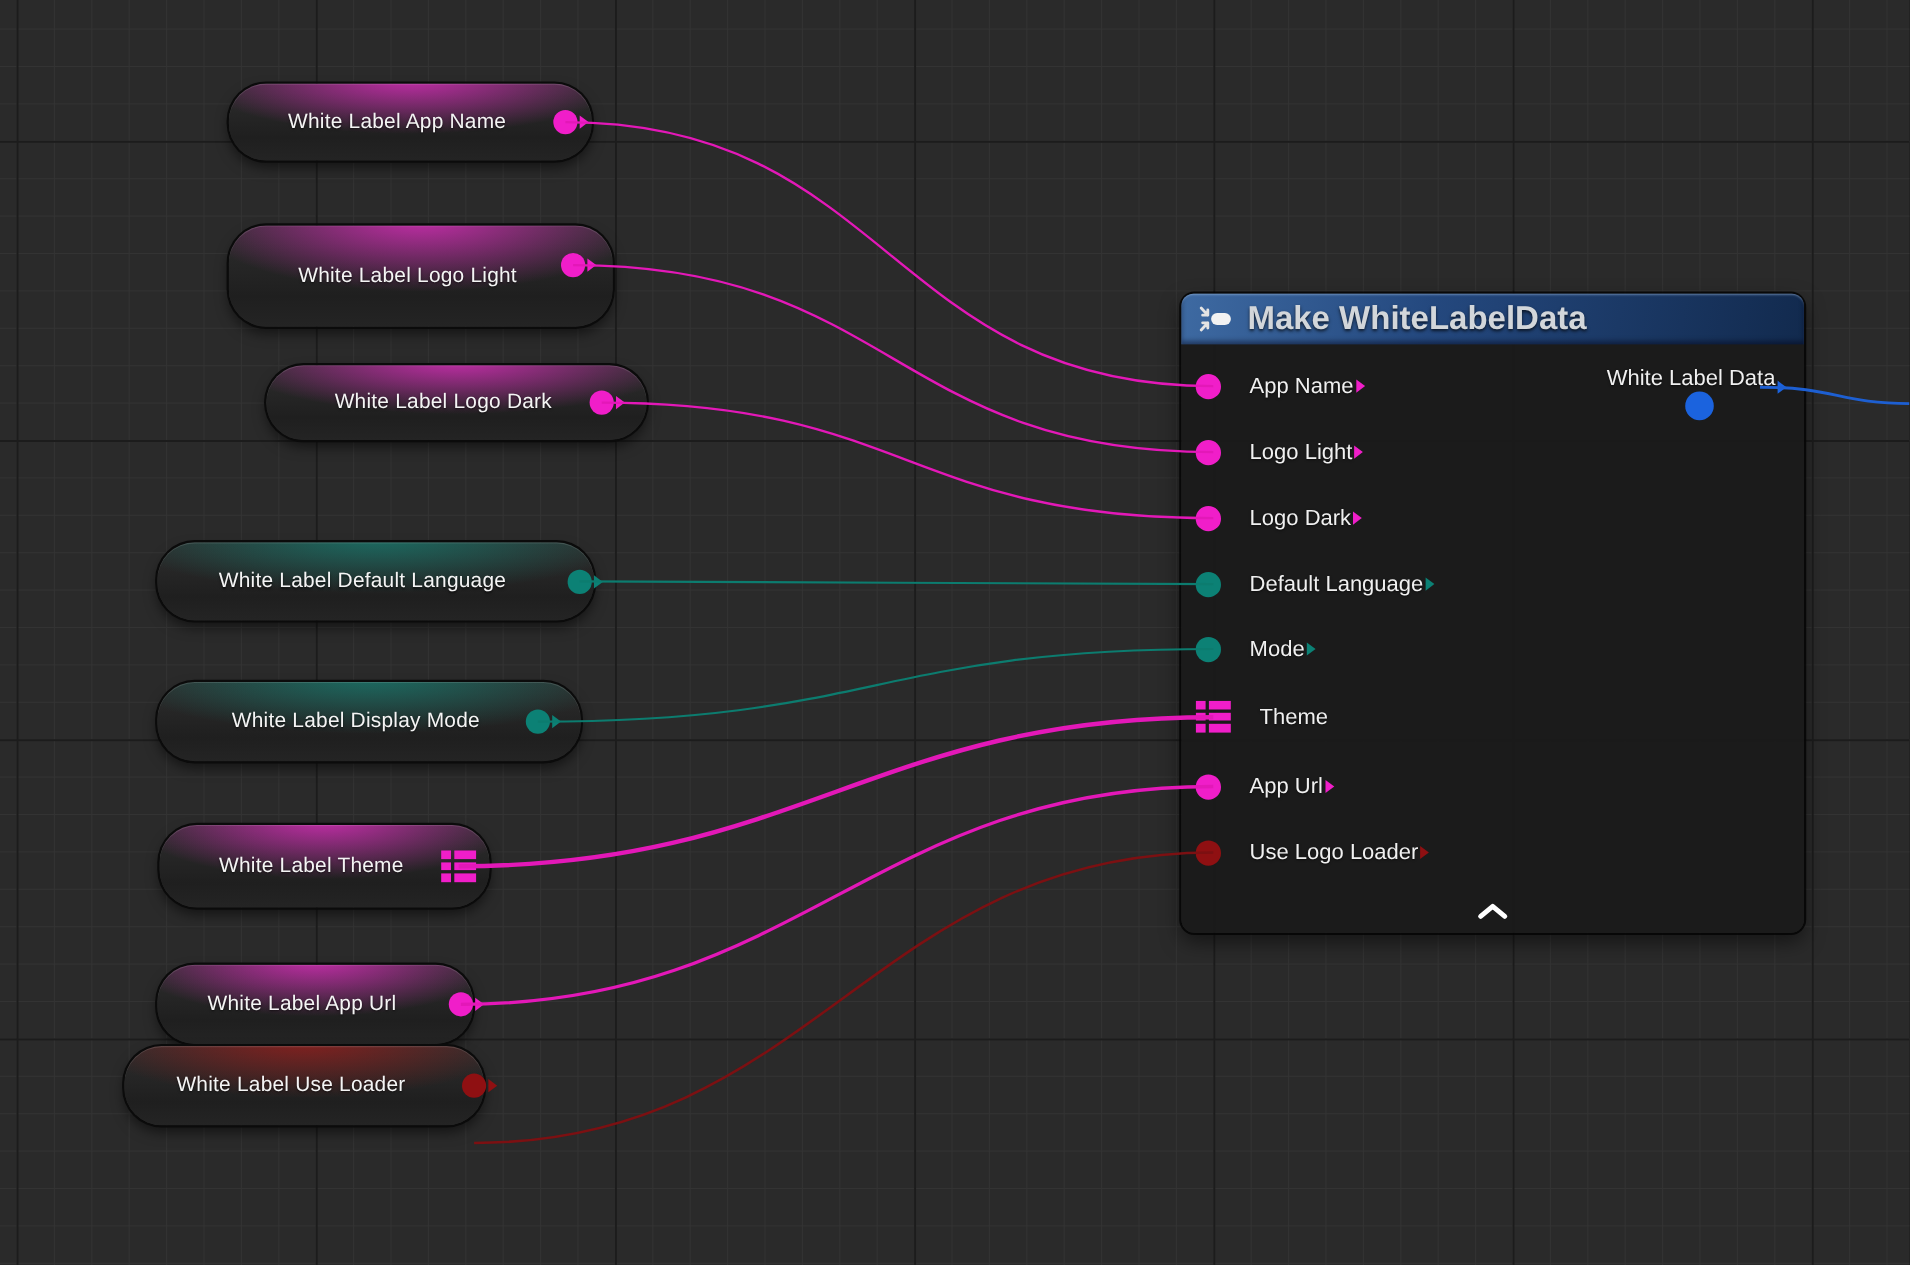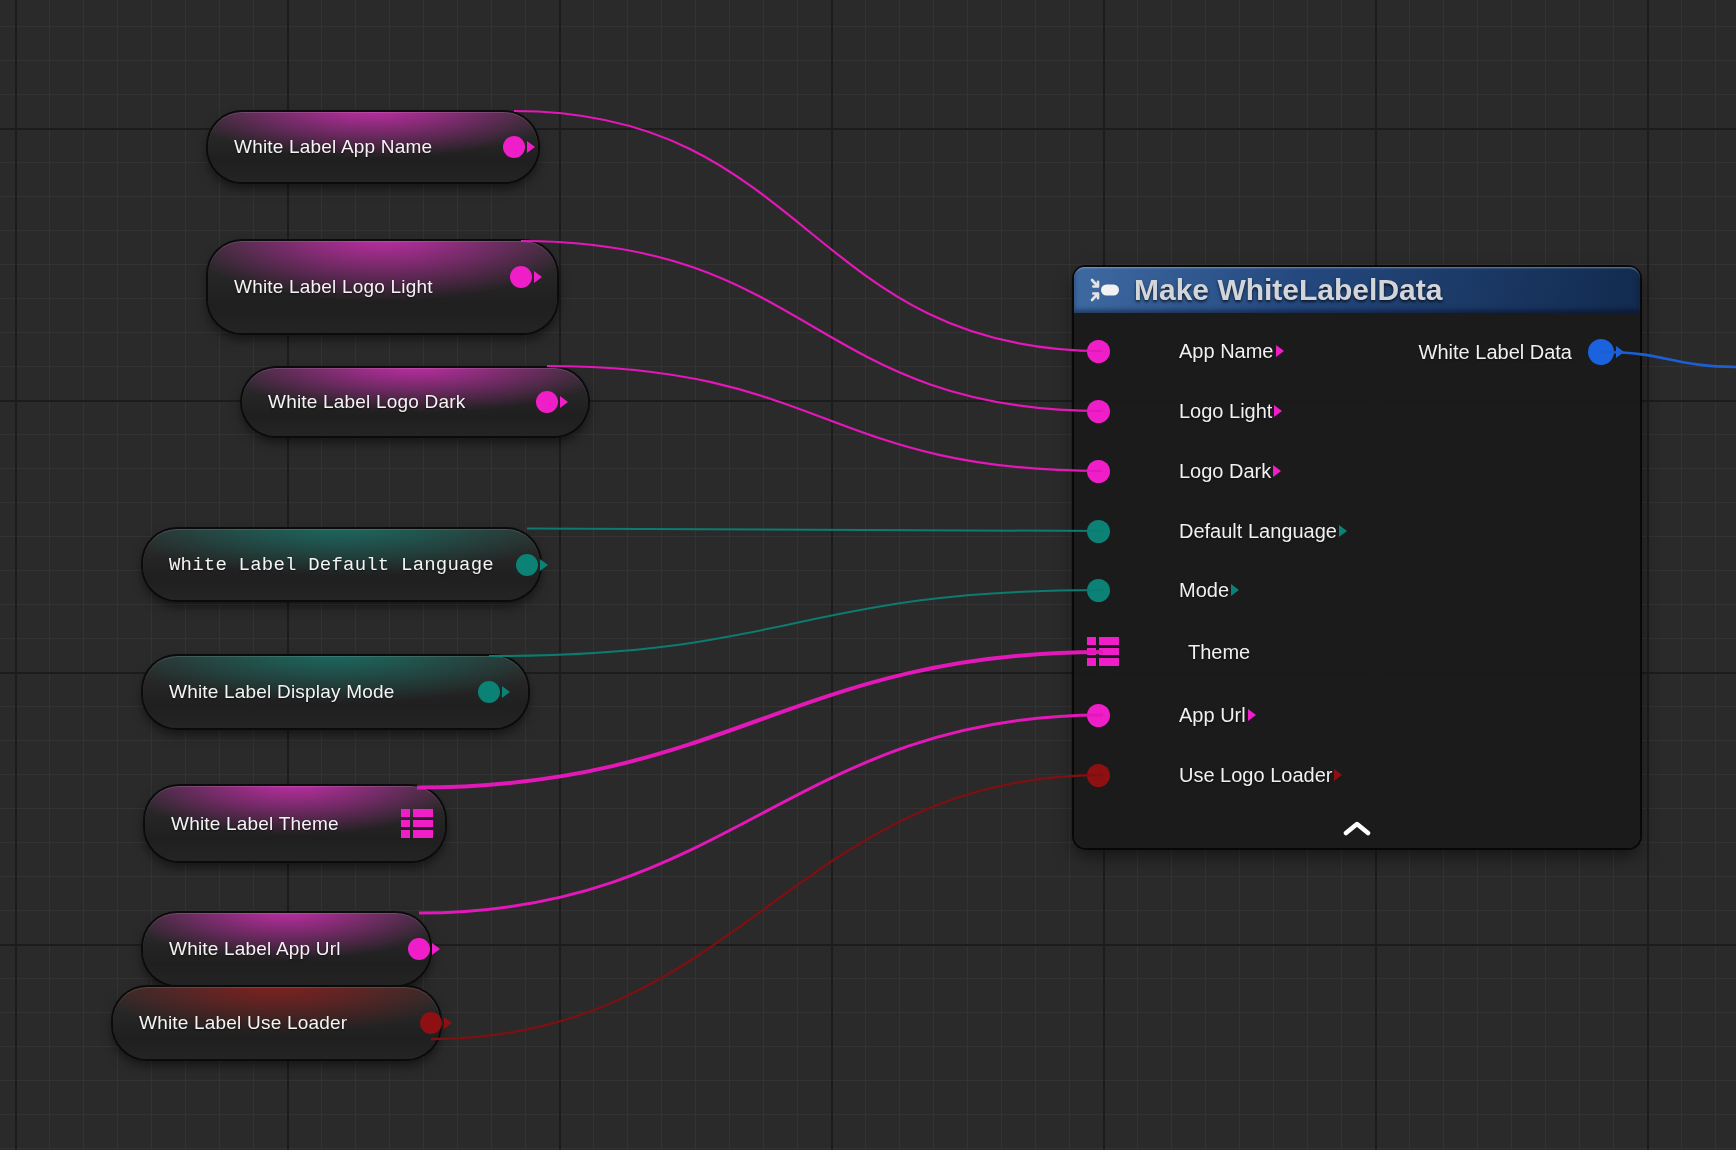--- a/index.html
+++ b/index.html
@@ -7,23 +7,22 @@
     position:relative;
     width:1736px;height:1150px;
     overflow:hidden;
     font-family:"Liberation Sans", sans-serif;
   }
   
   .getter{
     position:absolute;
     border-radius:34px;
     box-shadow:0 0 0 2px #0b0b0b, 0 6px 12px rgba(0,0,0,.55), inset 0 1px 0 rgba(255,255,255,.12);
-    display:flex;align-items:center;
+    display:flex;align-items:center;justify-content:center;
     z-index:10;
-    margin-top:36px;
   }
   .getter-label{
     color:#f4f4f4;font-size:19px;letter-spacing:.2px;
     padding:0 50px 0 26px;white-space:nowrap;
     text-shadow:0 1px 2px rgba(0,0,0,.6);
   }
   
   .pin{
     position:absolute;border-radius:50%;
     z-index:12;
@@ -51,25 +50,24 @@
     box-shadow:inset 0 2px 2px -1px rgba(170,200,240,.55), inset 0 -3px 5px rgba(0,0,20,.45);
   }
   #make-title{
     color:#d2d6da;font-size:30px;font-weight:bold;
     text-shadow:0 2px 3px rgba(0,0,0,.7);white-space:nowrap;
   }
   .mrow{position:absolute;height:60px;display:flex;align-items:center;}
   .mlabel{
     color:#f0f0f0;font-size:20px;white-space:nowrap;
     text-shadow:0 1px 2px rgba(0,0,0,.6);
-    margin-left:43px;
   }
   .mrow .pin, .mrow .pin-struct{position:static;flex:none;}
   .mrow-in .pin, .mrow-in .pin-struct{margin-right:26px;}
-  .mrow-out{justify-content:flex-end;}
+  .mrow-out{justify-content:flex-end;flex-direction:column;}
   .mrow-out .pin{margin-left:16px;}
   #collapse-btn{
     position:absolute;bottom:8px;left:50%;transform:translateX(-50%);
     width:44px;height:24px;display:flex;align-items:center;justify-content:center;
     cursor:pointer;z-index:13;
   }
   
   #wires{position:absolute;left:0;top:0;z-index:30;pointer-events:none;}
 </style>
 </head>
@@ -157,21 +155,21 @@
       <span class="pin" style="width: 22px; height: 22px; background: rgb(240, 30, 201); --pc: #f01ec9; left: 295px; top: 24px;"></span>
     </div>
     <div class="getter" style="left: 208px; top: 205px; width: 349px; height: 92px; background: radial-gradient(95% 115% at 50% -6%, rgba(219, 44, 188, 0.85) 0%, rgba(0, 0, 0, 0) 62%), linear-gradient(rgb(46, 46, 46), rgb(31, 31, 31) 70%, rgb(36, 36, 36));">
       <span class="getter-label">White Label Logo Light</span>
       <span class="pin" style="width: 22px; height: 22px; background: rgb(240, 30, 201); --pc: #f01ec9; left: 302px; top: 25px;"></span>
     </div>
     <div class="getter" style="left: 242px; top: 332px; width: 346px; height: 68px; background: radial-gradient(95% 115% at 50% -6%, rgba(219, 44, 188, 0.85) 0%, rgba(0, 0, 0, 0) 62%), linear-gradient(rgb(46, 46, 46), rgb(31, 31, 31) 70%, rgb(36, 36, 36));">
       <span class="getter-label">White Label Logo Dark</span>
       <span class="pin" style="width: 22px; height: 22px; background: rgb(240, 30, 201); --pc: #f01ec9; left: 294px; top: 23px;"></span>
     </div>
-    <div class="getter" style="left: 143px; top: 493px; width: 397px; height: 71px; background: radial-gradient(95% 115% at 50% -6%, rgba(22, 122, 110, 0.8) 0%, rgba(0, 0, 0, 0) 62%), linear-gradient(rgb(46, 46, 46), rgb(31, 31, 31) 70%, rgb(36, 36, 36)); font-family: Liberation Mono, monospace;">
+    <div class="getter" style="left: 143px; top: 493px; width: 397px; height: 71px; background: radial-gradient(95% 115% at 50% -6%, rgba(22, 122, 110, 0.8) 0%, rgba(0, 0, 0, 0) 62%), linear-gradient(rgb(46, 46, 46), rgb(31, 31, 31) 70%, rgb(36, 36, 36));">
       <span class="getter-label">White Label Default Language</span>
       <span class="pin" style="width: 22px; height: 22px; background: rgb(12, 129, 117); --pc: #0c8175; left: 373px; top: 24.5px;"></span>
     </div>
     <div class="getter" style="left: 145px; top: 750px; width: 300px; height: 75px; background: radial-gradient(95% 115% at 50% -6%, rgba(219, 44, 188, 0.85) 0%, rgba(0, 0, 0, 0) 62%), linear-gradient(rgb(46, 46, 46), rgb(31, 31, 31) 70%, rgb(36, 36, 36));">
       <span class="getter-label">White Label Theme</span>
       <span class="pin-struct" style="left: 256px; top: 22.5px;"><svg width="32" height="30" viewBox="0 0 32 30">
     <g fill="#f01ec9">
       <rect x="0" y="0" width="9" height="8"></rect>
             <rect x="12" y="0" width="20" height="8"></rect>
       <rect x="0" y="11" width="9" height="7"></rect>

